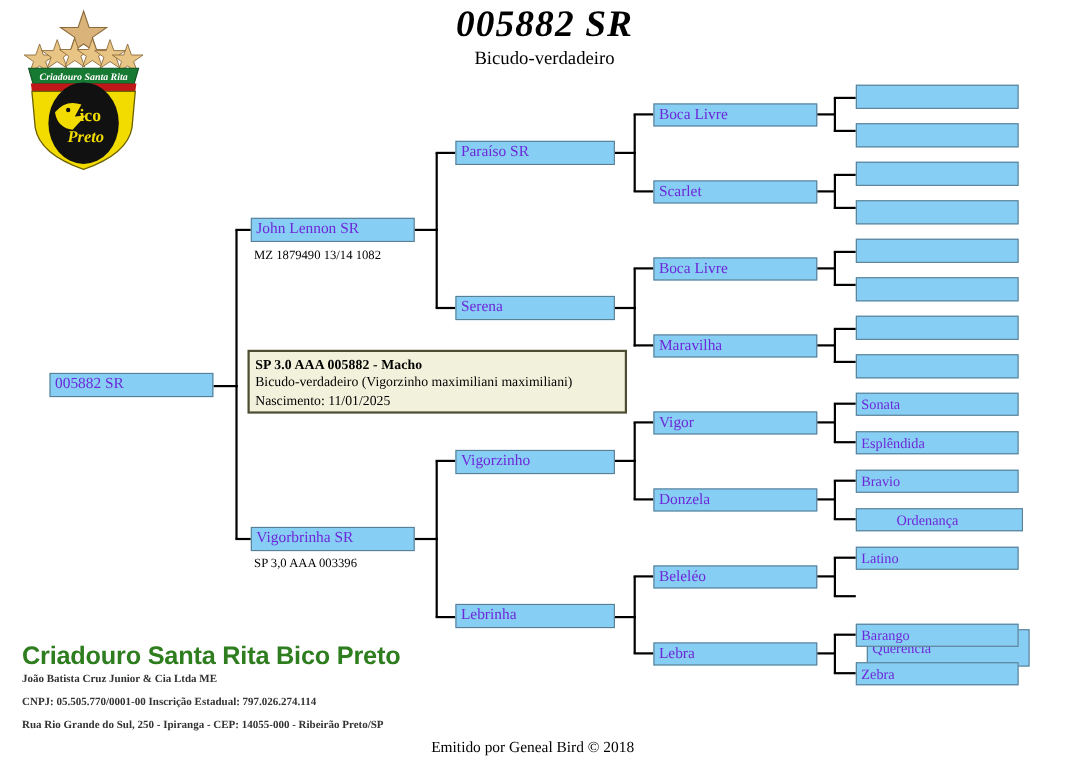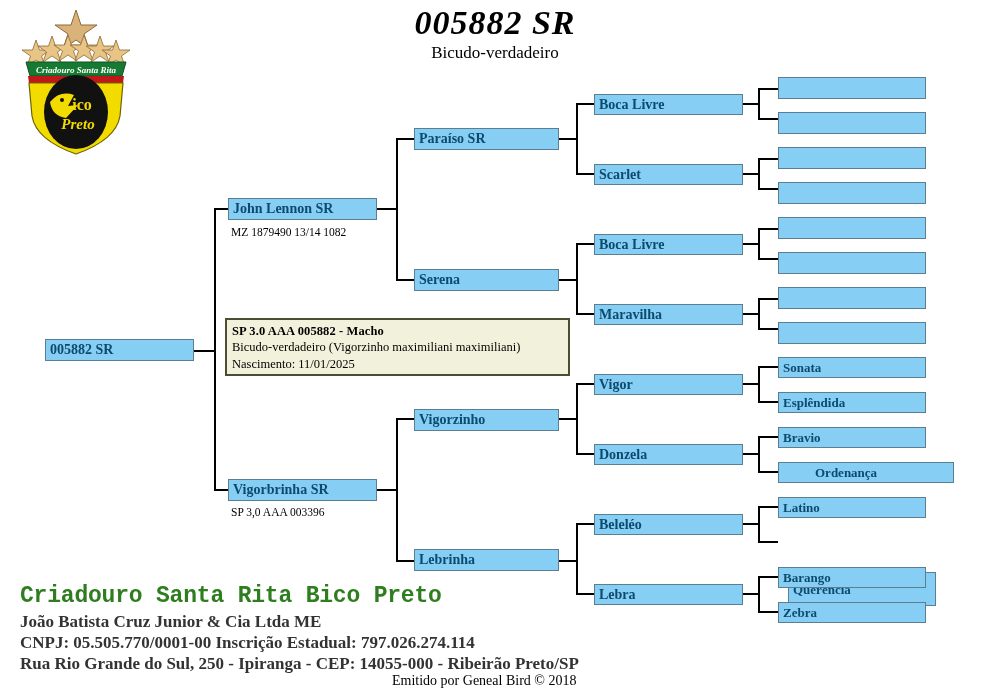--- a/index.html
+++ b/index.html
@@ -51,28 +51,27 @@
   }
 
   
   .node {
     position: absolute;
     background: #87CEF5;
     border: 1px solid #5A7E92;
     box-sizing: border-box;
     font-family: "Liberation Serif", serif;
     font-size: 14px;
-    color: #0c4a6e;
+    color: #6d28d9;
     line-height: 1;
     display: flex;
     align-items: center;
     padding-left: 4px;
     white-space: nowrap;
     overflow: hidden;
-    font-weight: bold;
   }
   .node.g5 { font-size: 13px; }
 
   .ringno {
     position: absolute;
     font-family: "Liberation Serif", serif;
     font-size: 11.5px;
     color: #000000;
     white-space: nowrap;
   }
@@ -112,32 +111,32 @@
     background: #000000;
   }
   .lnh { height: 2px; }
   .lnv { width: 2px; }
 
   
   .footer-brand {
     position: absolute;
     left: 20px;
     top: 583px;
-    font-family: Liberation Mono, monospace;
+    font-family: Liberation Sans, sans-serif;
     font-weight: bold;
     font-size: 23px;
     color: #2E7D1E;
     letter-spacing: -0.2px;
   }
   .footer-line {
     position: absolute;
     left: 20px;
     font-family: "Liberation Serif", serif;
     font-weight: bold;
-    font-size: 17px;
+    font-size: 10px;
     color: #333333;
     white-space: nowrap;
   }
   .f1 { top: 612px; }
   .f2 { top: 633px; }
   .f3 { top: 654px; }
   .f4 { top: 675px; }
 
   .emitido {
     position: absolute;
@@ -302,21 +301,21 @@
   <div class="node g5" style="left:778px; top:112px; width:148px; height:22px;"></div>
   <div class="node g5" style="left:778px; top:147px; width:148px; height:22px;"></div>
   <div class="node g5" style="left:778px; top:182px; width:148px; height:22px;"></div>
   <div class="node g5" style="left:778px; top:217px; width:148px; height:22px;"></div>
   <div class="node g5" style="left:778px; top:252px; width:148px; height:22px;"></div>
   <div class="node g5" style="left:778px; top:287px; width:148px; height:22px;"></div>
   <div class="node g5" style="left:778px; top:322px; width:148px; height:22px;"></div>
   <div class="node g5" style="left:778px; top:357px; width:148px; height:21px;">Sonata</div>
   <div class="node g5" style="left:778px; top:392px; width:148px; height:21px;">Esplêndida</div>
   <div class="node g5" style="left:778px; top:427px; width:148px; height:21px;">Bravio</div>
-  <div class="node g5" style="left:778px; top:462px; width:176px; height:21px;padding-left:36px;">Ordenança</div>
+  <div class="node g5" style="left:778px; top:462px; width:152px; height:21px;padding-left:36px;">Ordenança</div>
   <div class="node g5" style="left:778px; top:497px; width:148px; height:21px;">Latino</div>
   <div class="node g5" style="left:788px; top:532px; width:148px; height:34px;margin-top:40px;">Querência</div>
   <div class="node g5" style="left:778px; top:567px; width:148px; height:21px;">Barango</div>
   <div class="node g5" style="left:778px; top:602px; width:148px; height:21px;">Zebra</div>
 
   <div class="infobox">
     <div class="l1">SP 3.0 AAA 005882 - Macho</div>
     <div class="l2">Bicudo-verdadeiro (Vigorzinho maximiliani maximiliani)</div>
     <div class="l3">Nascimento: 11/01/2025</div>
   </div>

